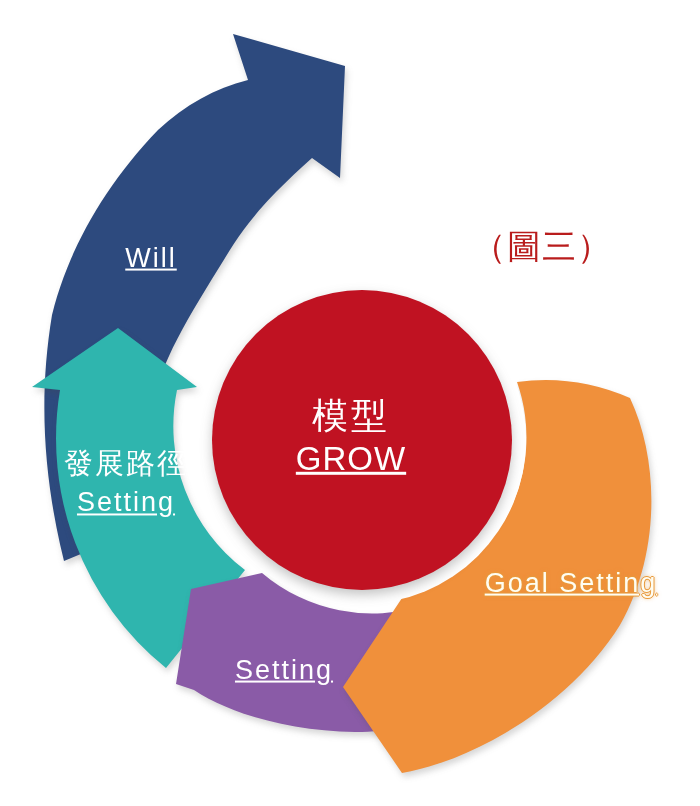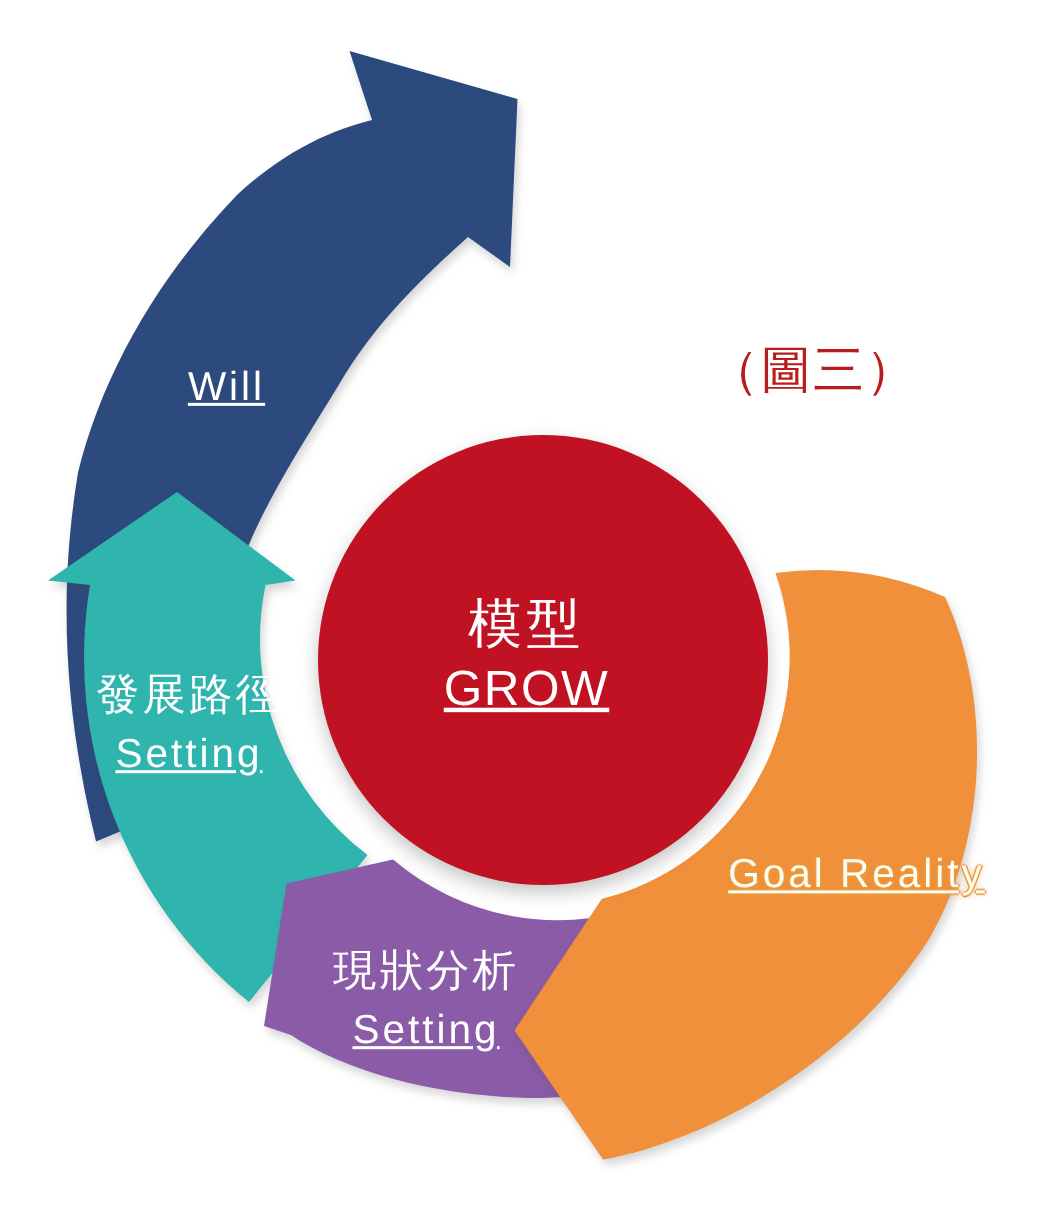--- a/index.html
+++ b/index.html
@@ -71,26 +71,25 @@
   <div class="label label-will" style="left:151px;top:255px;">
     <span class="en">Will</span>
   </div>
 
   <div class="label label-options" style="left:126px;top:483px;">
     <span class="zh">發展路徑</span>
     <span class="en">Setting</span>
   </div>
 
   <div class="label label-reality" style="left:284px;top:667px;">
-    <span class="zh">現狀分析</span>
     <span class="en">Setting</span>
   </div>
 
   <div class="label label-goal" style="left:571px;top:580px;">
-    <span class="en">Goal Reality</span>
+    <span class="en">Goal Setting</span>
   </div>
 
   <div class="label label-center" style="left:351px;top:437px;">
     <span class="zh">模型</span>
     <span class="en">GROW</span>
   </div>
 
 </div>
 
 </body></html>

